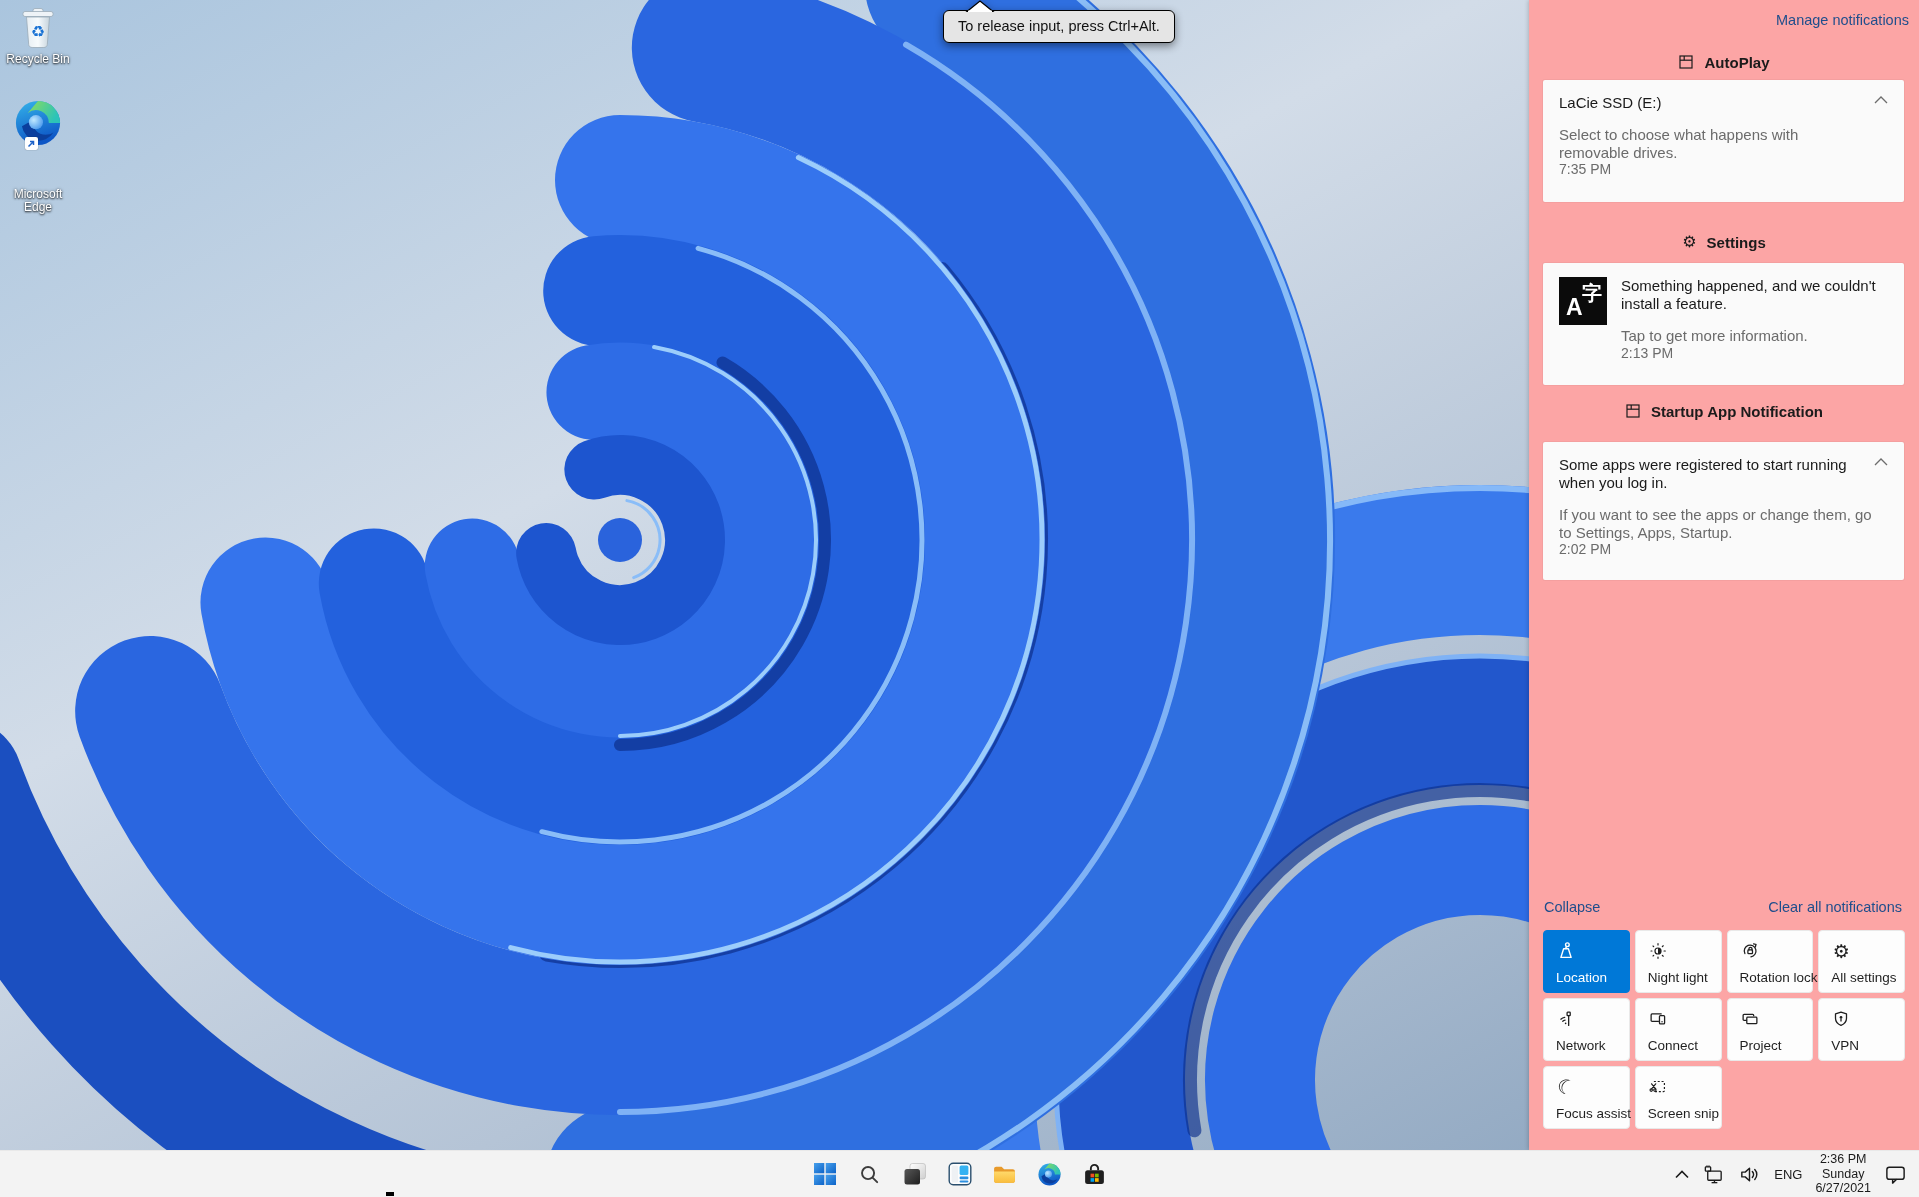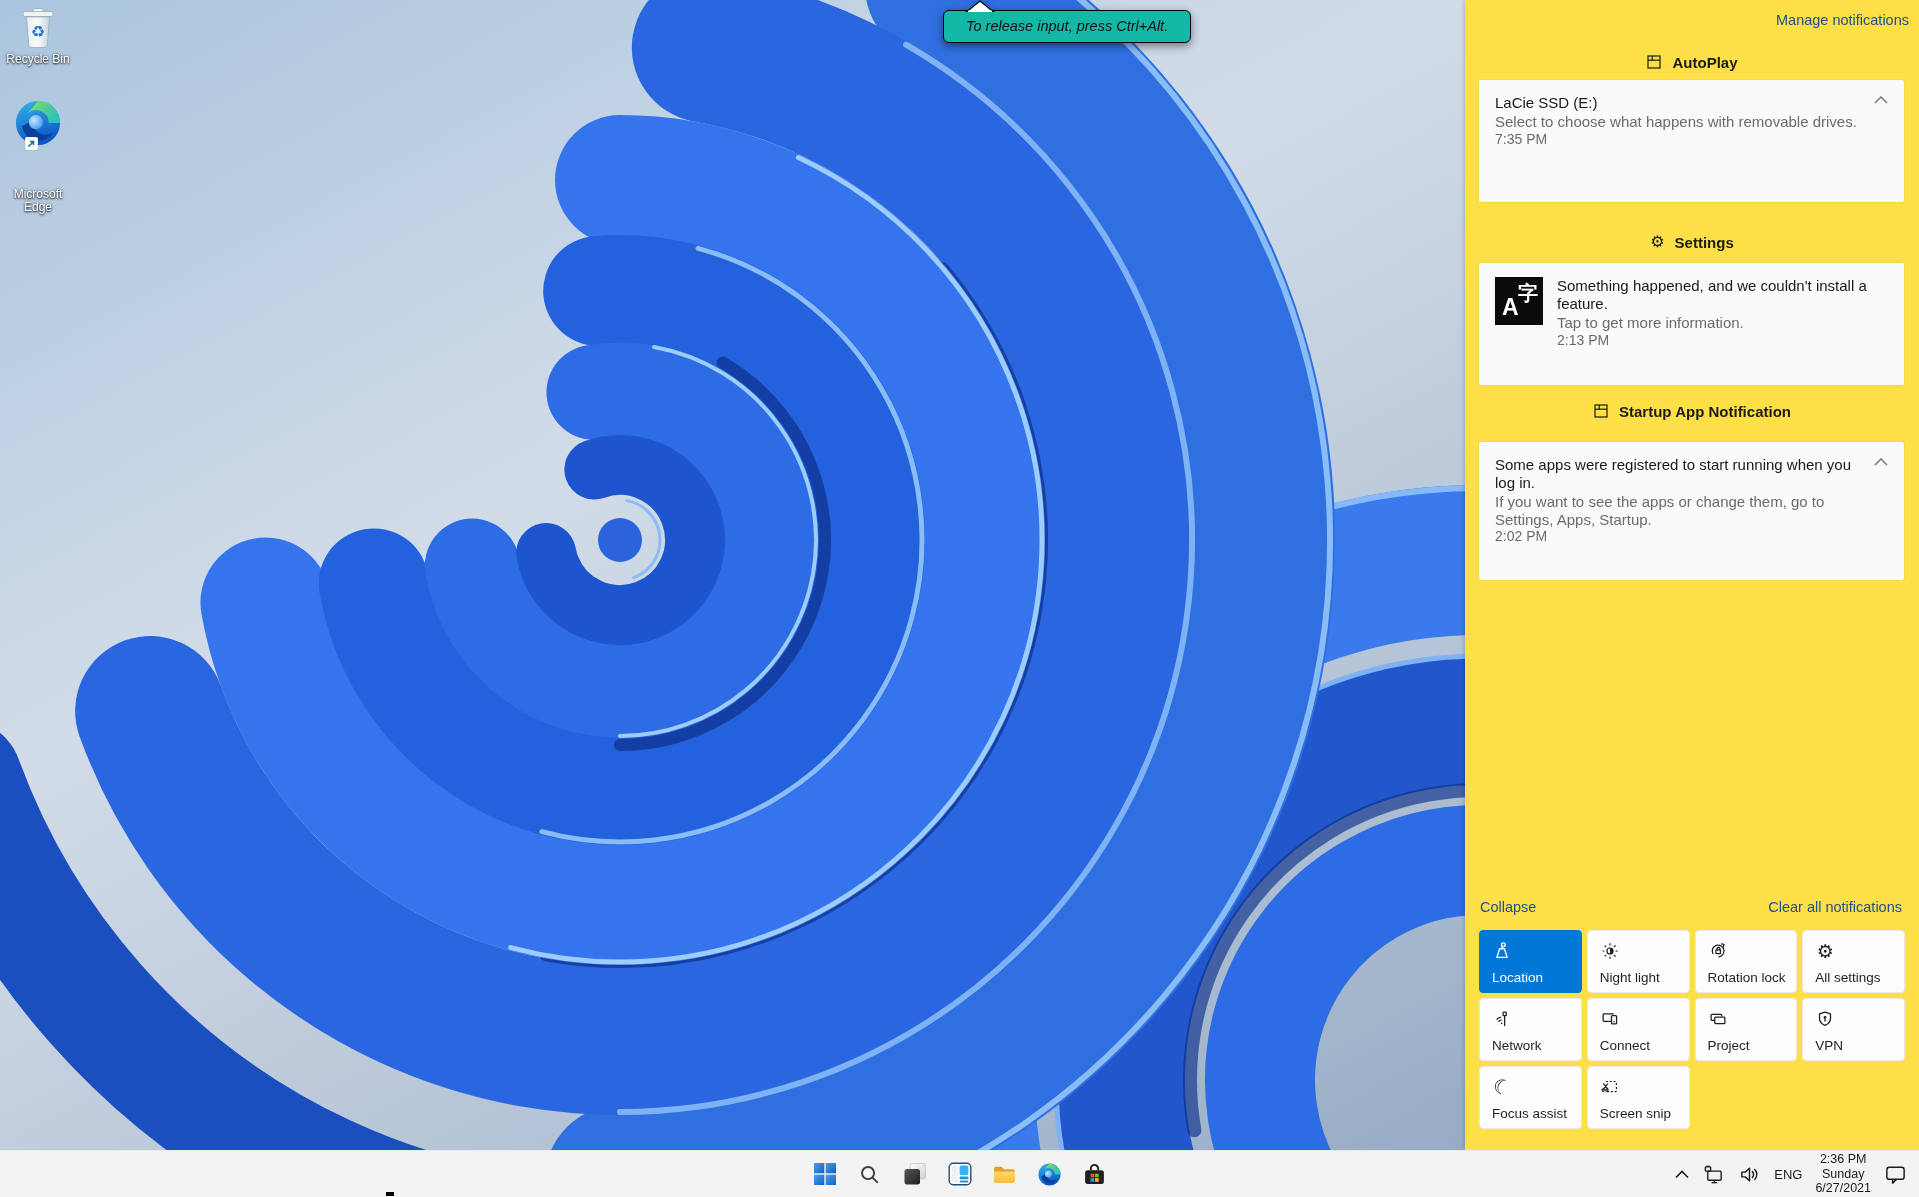--- a/index.html
+++ b/index.html
@@ -13,34 +13,34 @@
 
   
   .desk-icon{position:absolute;width:76px;display:flex;flex-direction:column;align-items:center;cursor:default;}
   .desk-icon .dlabel{margin-top:3px;font-size:12px;color:#fff;text-align:center;line-height:13px;
         text-shadow:0 1px 2px rgba(0,0,0,.85),0 0 3px rgba(0,0,0,.5);}
   .badge-shortcut{position:absolute;left:12px;bottom:-2px;width:13px;height:13px;background:#fff;
         border-radius:2px;box-shadow:0 0 1px rgba(0,0,0,.6);}
 
   
   .tooltip{position:absolute;left:943px;top:10px;filter:drop-shadow(0 3px 4px rgba(0,0,0,.45));}
-  .tooltip .bubble{background:#14b8a6;border:1px solid #000;border-radius:6px;padding:7px 22px 8px;
-        font-size:14.5px;color:#111;white-space:nowrap;font-style:italic;}
+  .tooltip .bubble{background:#e5e5e5;border:1px solid #000;border-radius:6px;padding:7px 14px 8px;
+        font-size:14.5px;color:#111;white-space:nowrap;}
   .tooltip .tail{position:absolute;top:-10px;left:22px;}
 
   
-  .action-center{position:absolute;top:0;right:0;width:454px;height:1150px;background:#fde047;
+  .action-center{position:absolute;top:0;right:0;width:390px;height:1150px;background:#fca5a5;
         box-shadow:-1px 0 4px rgba(0,0,0,.18);}
   .ac-link{position:absolute;font-size:14.5px;color:#1f4e8c;cursor:pointer;}
   .ac-header{position:absolute;left:0;width:100%;display:flex;justify-content:center;align-items:center;
         gap:10px;font-size:15px;font-weight:700;color:#1b1b1b;height:20px;}
   .ac-card{position:absolute;left:14px;right:15px;background:#fafafa;border-radius:2px;
         box-shadow:0 0 0 1px rgba(0,0,0,.03);padding:14px 16px;box-sizing:border-box;}
   .ac-card .ctitle{font-size:15px;color:#1a1a1a;line-height:18px;padding-right:28px;}
-  .ac-card .cbody{font-size:15px;color:#6b6b6b;line-height:17.5px;margin-top:1px;padding-right:20px;}
+  .ac-card .cbody{font-size:15px;color:#6b6b6b;line-height:17.5px;margin-top:14px;padding-right:20px;}
   .ac-card .ctime{font-size:14px;color:#6b6b6b;}
   .card-chevron{position:absolute;top:16px;right:16px;}
   .app-badge{width:48px;height:48px;background:#0b0b0b;position:relative;flex:0 0 48px;}
   .app-badge .lat{position:absolute;left:7px;bottom:4px;color:#fff;font-size:23px;font-weight:700;}
   .app-badge .cjk{position:absolute;right:5px;top:3px;color:#fff;font-size:20px;font-weight:700;
         font-family:"DejaVu Sans",sans-serif;}
   .card-flex{display:flex;gap:14px;align-items:flex-start;}
 
   .qa-grid{position:absolute;left:14px;right:14px;top:930px;display:grid;
         grid-template-columns:repeat(4,1fr);grid-auto-rows:63px;gap:5px;}

